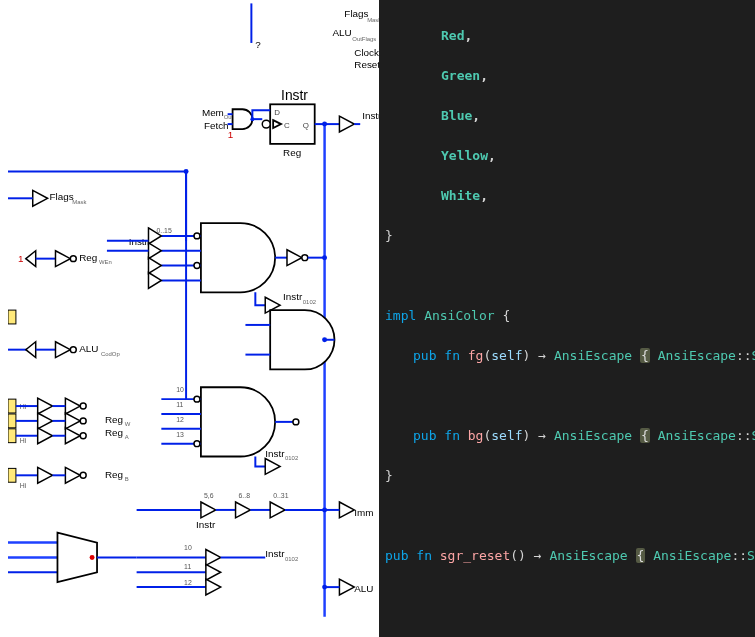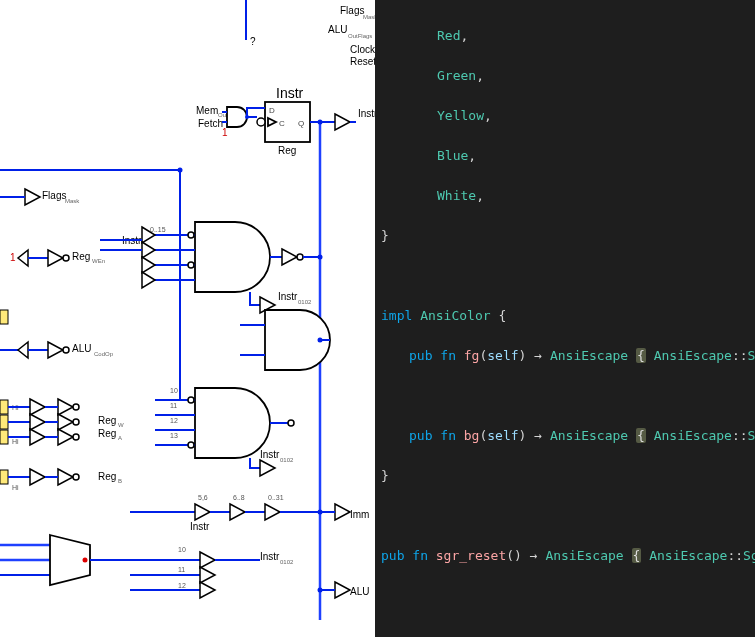--- a/index.html
+++ b/index.html
@@ -6,20 +6,21 @@
   html, body { width: 755px; height: 637px; overflow: hidden; font-family: "Menlo", "Consolas", monospace; }
   body { display: flex; }
   
   
   .circuit-panel {
     width: 375px;
     height: 637px;
     background: #fff;
     position: relative;
     overflow: hidden;
+    margin-left: 8px;
   }
   .dot-grid {
     position: absolute;
     inset: 0;
     background-image: radial-gradient(circle, #ccc 0.7px, transparent 0.7px);
     background-size: 10px 10px;
   }
   .circuit-svg {
     position: absolute;
     inset: 0;
@@ -55,21 +56,21 @@
     position: relative;
   }
   .line { height: 20px; }
   .kw2 { color: #0ea5e9; }
   .ty { color: #4ec9b0; }
   .fn-name { color: #fca5a5; }
   .var { color: #9cdcfe; text-align: right; }
   .op { color: #d4d4d4; }
   .brace-hl { background: #555a44; border-radius: 2px; padding: 0 1px; color: #ddd;}
   .ind1 { padding-left: 28px; }
-  .ind2 { padding-left: 56px; }
+  .ind2 { padding-left: 56px; font-weight: bold; }
 </style>
 </head>
 <body>
 
 <div class="circuit-panel">
   <div class="dot-grid"></div>
   <svg class="circuit-svg" viewBox="0 0 375 637">
 
     <text class="label" x="340" y="14">Flags</text>
     <text class="label-sub" x="363" y="19">Mask</text>
@@ -269,22 +270,22 @@
     <path class="wire" d="M0 170 H180 V240"></path>
     <circle class="junction" cx="180" cy="170" r="2.5"></circle>
     <path class="wire" d="M180 170 V400"></path>
 
   </svg>
 </div>
 
 <div class="editor-panel">
 <div class="line ind2"><span class="ty">Red</span><span class="op">,</span></div>
 <div class="line ind2"><span class="ty">Green</span><span class="op">,</span></div>
+<div class="line ind2"><span class="ty">Blue</span><span class="op">,</span></div>
 <div class="line ind2"><span class="ty">Yellow</span><span class="op">,</span></div>
-<div class="line ind2"><span class="ty">Blue</span><span class="op">,</span></div>
 <div class="line ind2"><span class="ty">White</span><span class="op">,</span></div>
 <div class="line"><span class="op">}</span></div>
 <div class="line"></div>
 <div class="line"><span class="kw2">impl</span> <span class="ty">AnsiColor</span> <span class="op">{</span></div>
 <div class="line ind1"><span class="kw2">pub fn</span> <span class="fn-name">fg</span><span class="op">(</span><span class="var">self</span><span class="op">) → </span><span class="ty">AnsiEscape</span> <span class="brace-hl">{</span> <span class="ty">AnsiEscape</span><span class="op">::</span><span class="ty">Sgr</span></div>
 <div class="line"></div>
 <div class="line ind1"><span class="kw2">pub fn</span> <span class="fn-name">bg</span><span class="op">(</span><span class="var">self</span><span class="op">) → </span><span class="ty">AnsiEscape</span> <span class="brace-hl">{</span> <span class="ty">AnsiEscape</span><span class="op">::</span><span class="ty">Sgr</span></div>
 <div class="line"><span class="op">}</span></div>
 <div class="line"></div>
 <div class="line"><span class="kw2">pub fn</span> <span class="fn-name">sgr_reset</span><span class="op">() → </span><span class="ty">AnsiEscape</span> <span class="brace-hl">{</span> <span class="ty">AnsiEscape</span><span class="op">::</span><span class="ty">Sgr</span></div>

